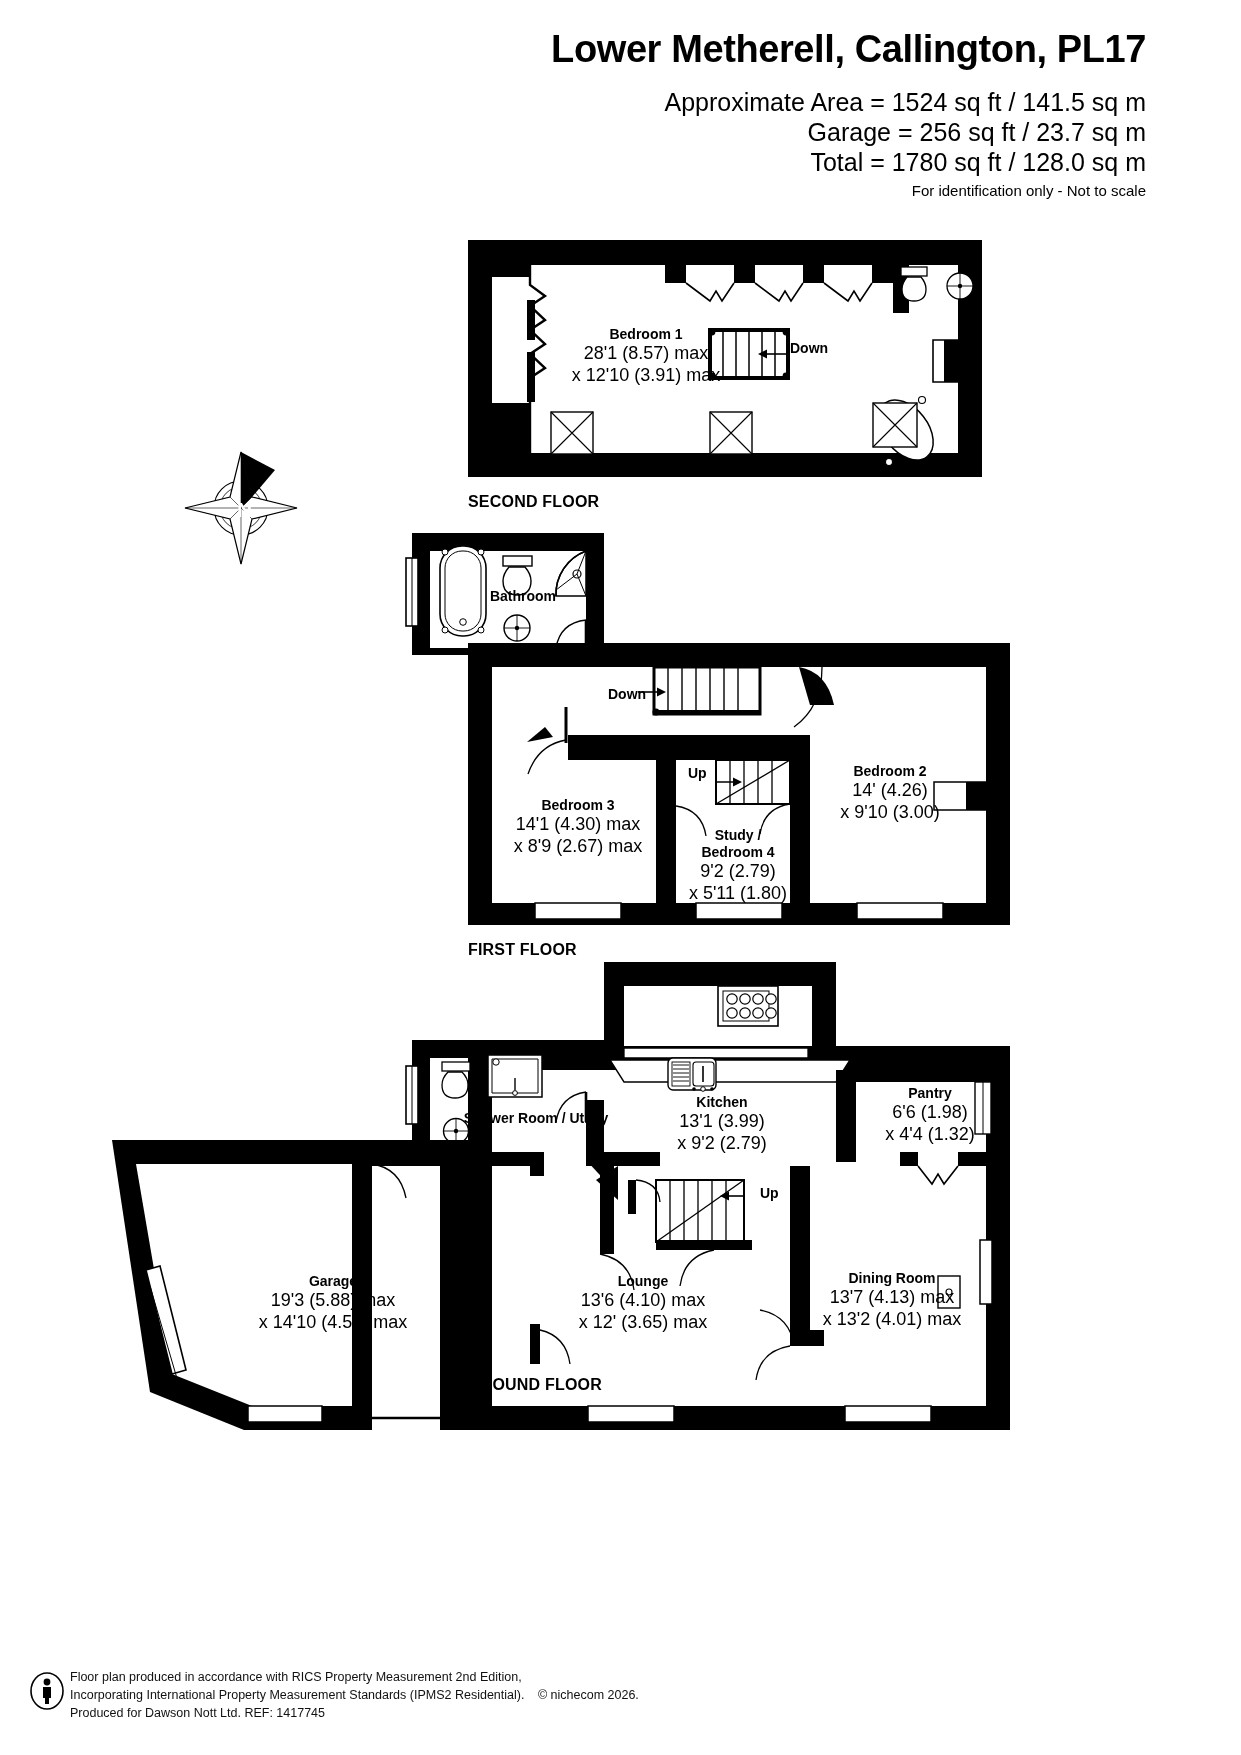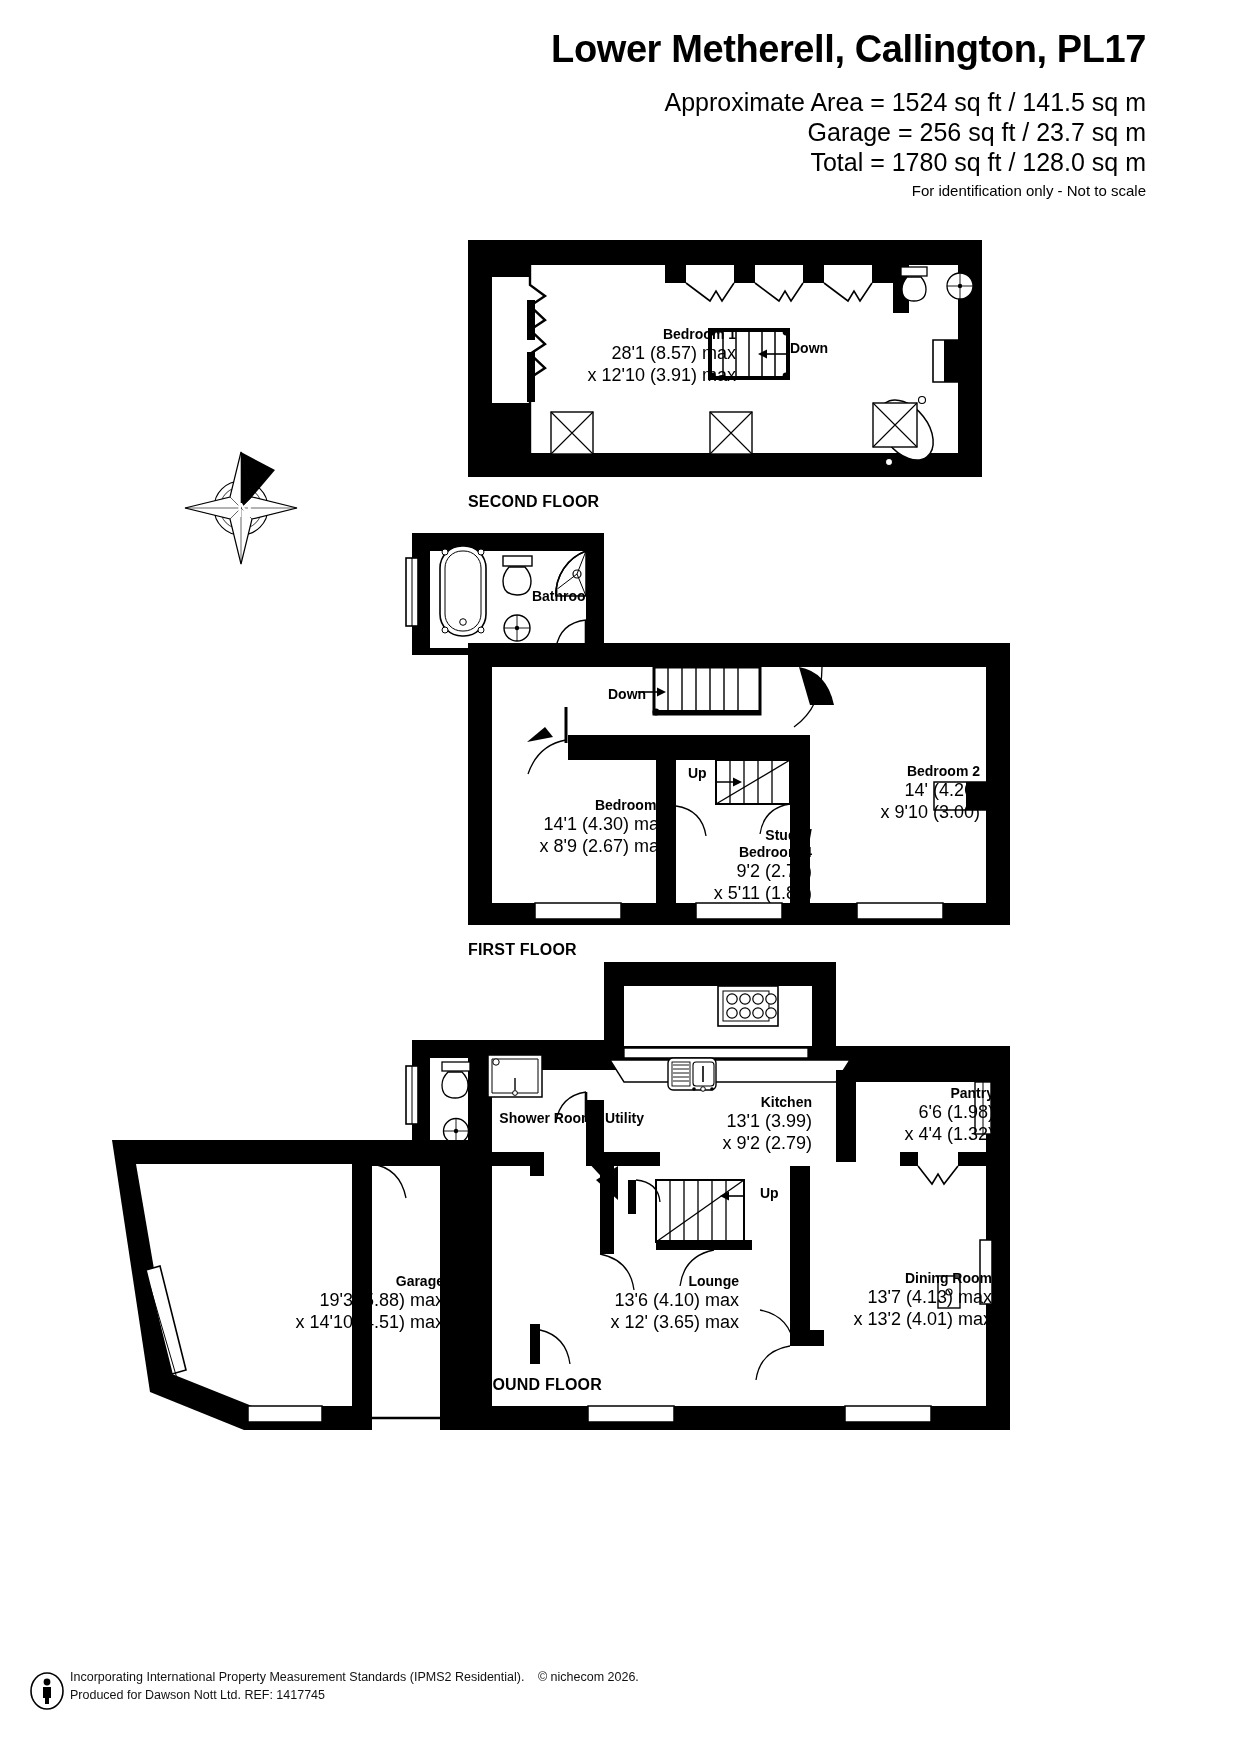--- a/index.html
+++ b/index.html
@@ -10,21 +10,21 @@
   #plan-title{position:absolute;right:95px;top:28px;font-size:38px;font-weight:bold;
               letter-spacing:-0.4px;white-space:nowrap;}
   .area-line{position:absolute;right:95px;font-size:25px;white-space:nowrap;}
   #area-approx{top:88px;}
   #area-garage{top:118px;text-align:right;}
   #area-total{top:148px;}
   #area-note{position:absolute;right:95px;top:182px;font-size:15px;white-space:nowrap;margin-left:21px;}
   
   .floor-caption{position:absolute;font-size:16px;font-weight:bold;letter-spacing:0.2px;}
   
-  .room{position:absolute;text-align:right;line-height:1.22;white-space:nowrap;}
+  .room{position:absolute;text-align:center;line-height:1.22;white-space:nowrap;}
   .room .nm{font-size:14px;font-weight:bold;display:block;}
   .room .dm{font-size:18px;display:block;}
   .dirlbl{position:absolute;font-size:14px;font-weight:bold;}
   
   #footer{position:absolute;left:70px;top:1668px;font-size:12.5px;line-height:1.45;color:#111;}
   #footer div{white-space:nowrap;}
   #footer-icon{position:absolute;left:30px;top:1672px;width:34px;height:38px;}
   svg{display:block;}
   #canvas{position:absolute;left:0;top:0;}
 </style>
@@ -413,18 +413,19 @@
   <span class="dm">13'7 (4.13) max</span>
   <span class="dm">x 13'2 (4.01) max</span>
 </div>
 
 <svg id="footer-icon" viewBox="0 0 34 38">
   <ellipse cx="17" cy="19" rx="16" ry="18" fill="none" stroke="#000" stroke-width="1.6"></ellipse>
   <circle cx="17" cy="10" r="3.4" fill="#000"></circle>
   <path d="M13 15 h8 v11 l-2 0 v6 h-4 v-6 l-2 0 Z" fill="#000"></path>
 </svg>
 <div id="footer">
+  <div>Floor plan produced in accordance with RICS Property Measurement 2nd Edition,</div>
   <div>
     <span>Incorporating International Property Measurement Standards (IPMS2 Residential).</span>
     <span style="margin-left:10px;">© nichecom 2026.</span>
   </div>
   <div>Produced for Dawson Nott Ltd.   REF:   1417745</div>
 </div>
 
 </body></html>

